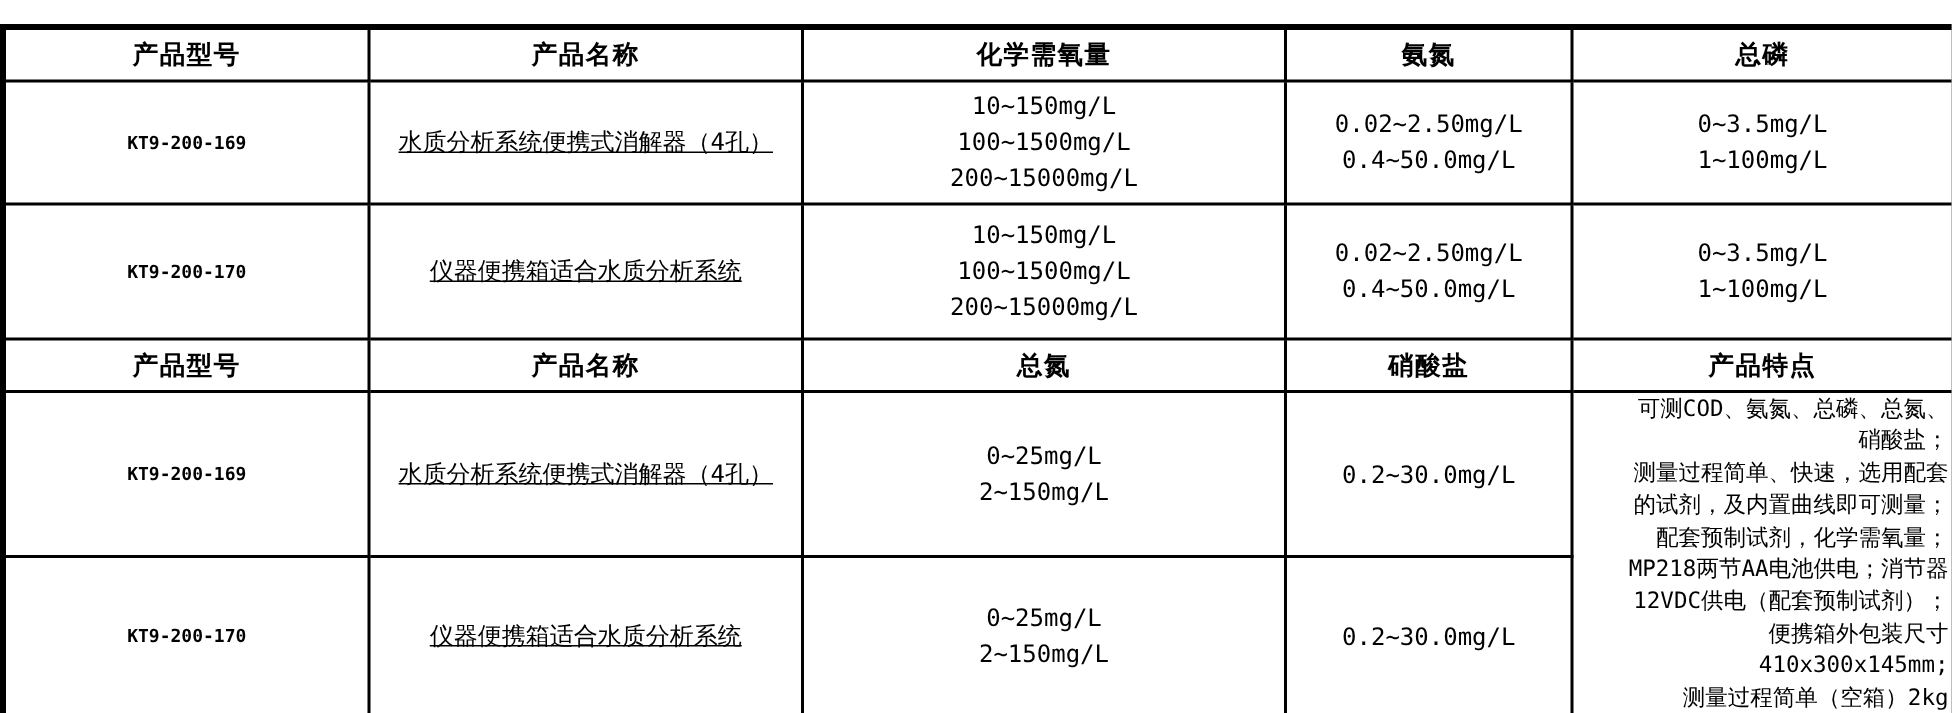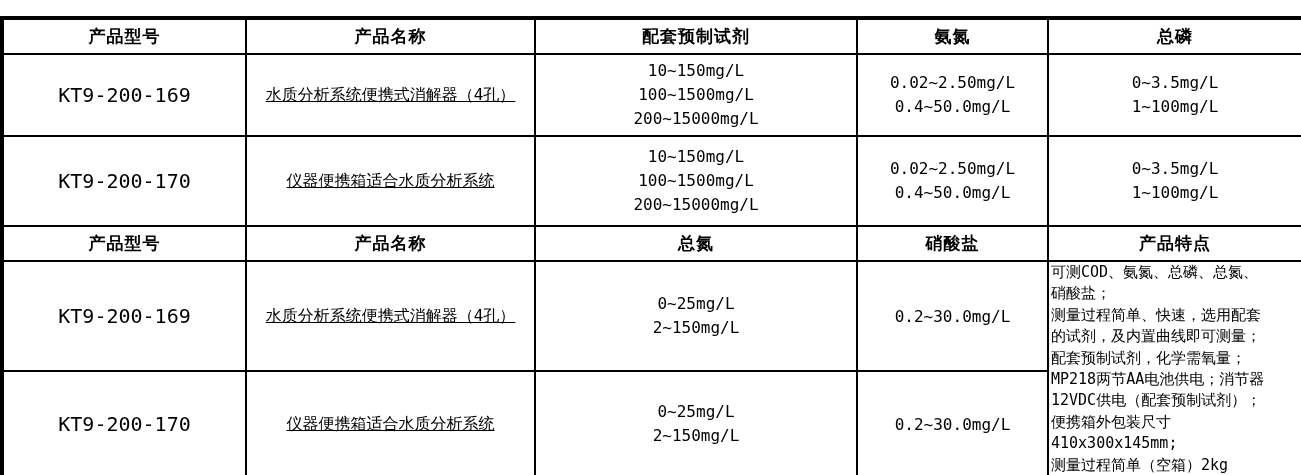--- a/index.html
+++ b/index.html
@@ -30,38 +30,39 @@
     color: #000000;
     background: #ffffff;
   }
   th.hdr {
     background: #d9d9d9;
     font-weight: bold;
     font-size: 17px;
     letter-spacing: 1px;
   }
   td.model {
-    font-size: 20px;
+    font-size: 12px;
+    font-weight: bold;
   }
   td.name {
     font-size: 16px;
     text-decoration: underline;
   }
   td.vals {
     font-size: 16px;
   }
   td.vals .line {
     line-height: 24px;
   }
   td.features {
     font-size: 15px;
   }
   td.features .line {
     line-height: 21.4px;
-    text-align: left;
+    text-align: right;
   }
   tr.hrow   { height: 36px; }
   tr.r1     { height: 82px; }
   tr.r2     { height: 90px; }
   tr.hrow2  { height: 35px; }
   tr.r3     { height: 108px; }
   tr.r4     { height: 105px; }
 </style>
 </head>
 <body>
@@ -73,21 +74,21 @@
       <col style="width:289px">
       <col style="width:322px">
       <col style="width:191px">
       <col style="width:255px">
     </colgroup>
 
     <tbody>
         <tr class="hrow">
       <th class="hdr">产品型号</th>
       <th class="hdr">产品名称</th>
-      <th class="hdr">配套预制试剂</th>
+      <th class="hdr">化学需氧量</th>
       <th class="hdr">氨氮</th>
       <th class="hdr">总磷</th>
     </tr>
 
     <tr class="r1">
       <td class="model">KT9-200-169</td>
       <td class="name">水质分析系统便携式消解器（4孔）</td>
       <td class="vals">
         <div class="line">10~150mg/L</div>
         <div class="line">100~1500mg/L</div>

